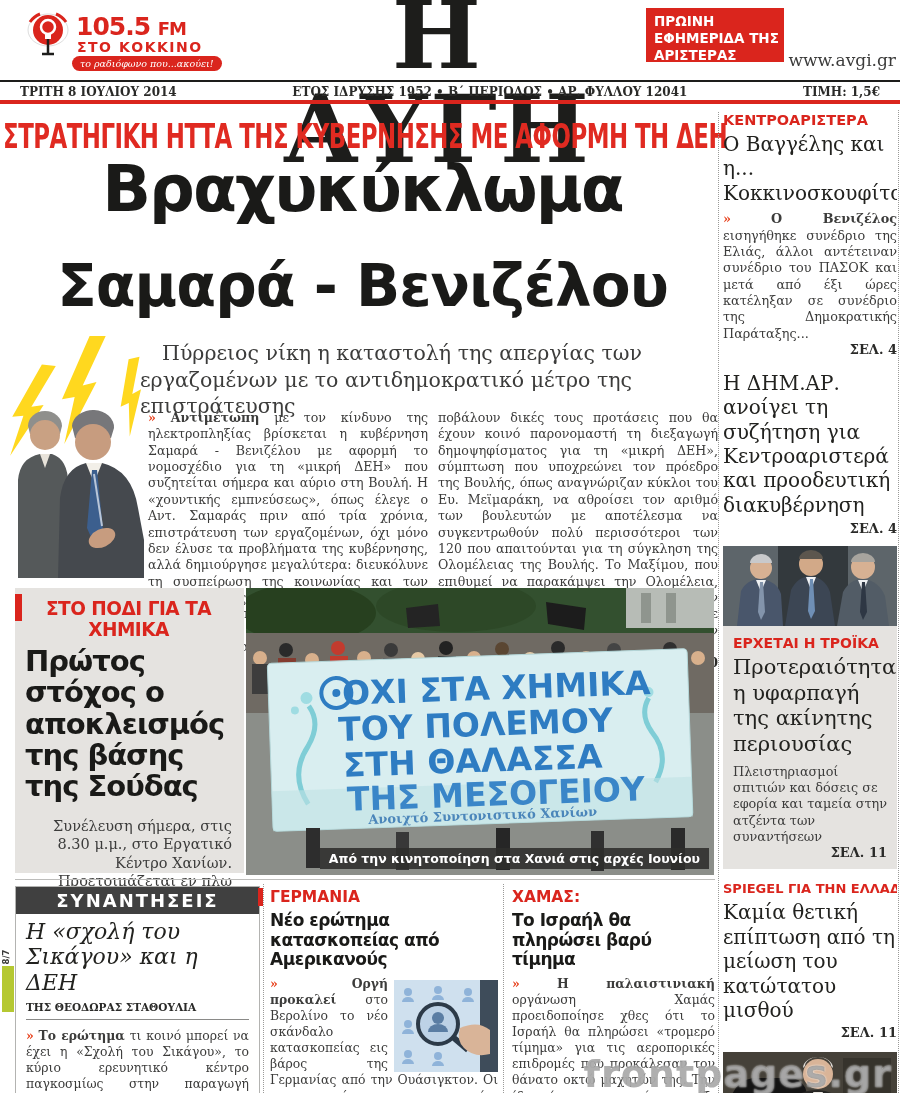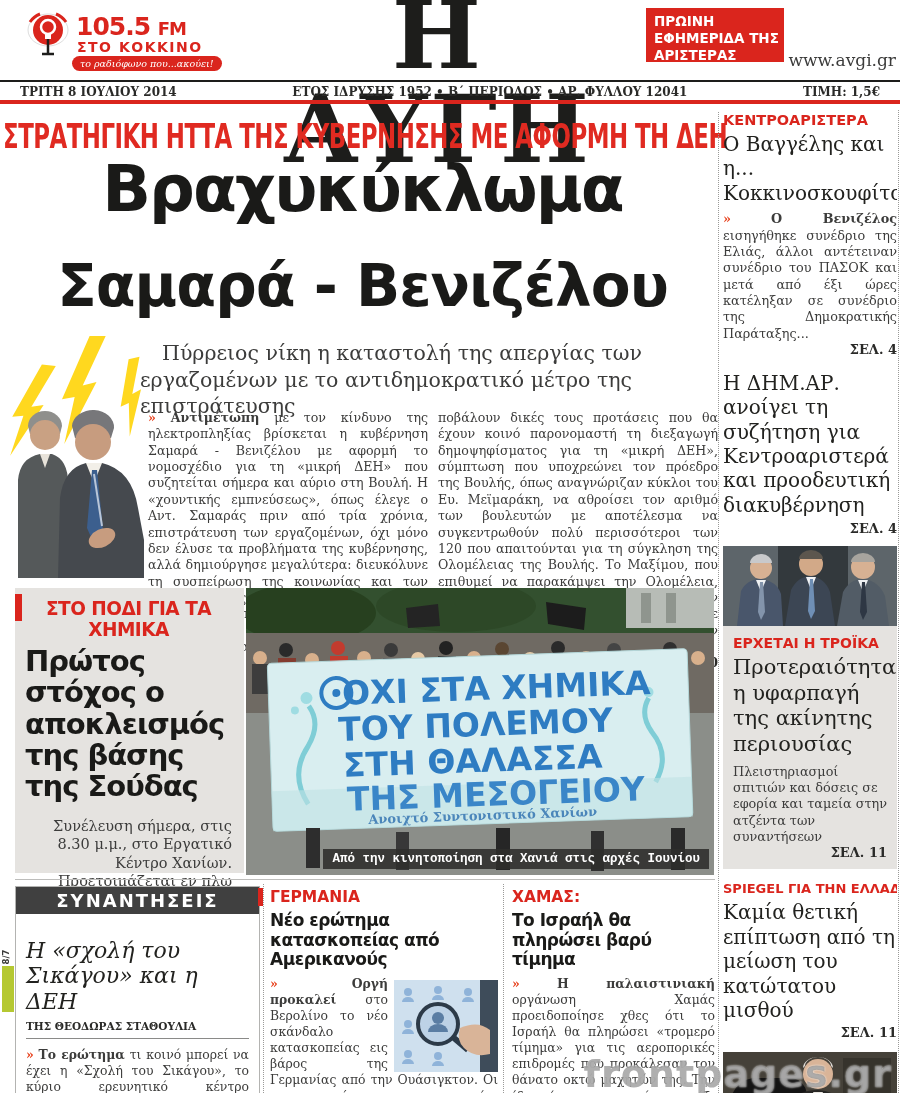--- a/index.html
+++ b/index.html
@@ -48,39 +48,39 @@
   .chem-corner{position:absolute;left:0;top:6px;width:7px;height:27px;background:#da251d;}
   .chem-kicker{text-align:center;font-weight:bold;font-size:18.5px;color:#da251d;letter-spacing:-0.5px;}
   .chem-head{margin-top:6px;text-align:left;font-weight:bold;font-size:29px;line-height:1.08;
              letter-spacing:-1px;color:#1a1a18;}
   .chem-body{margin-top:14px;text-align:right;font-family:"DejaVu Serif",serif;font-size:14.5px;
              line-height:1.28;color:#3c3c3b;}
   .chem-ref{margin-top:4px;}
 
   .protest{position:absolute;left:246px;top:588px;width:468px;height:287px;overflow:hidden;}
   .caption-bar{position:absolute;right:5px;bottom:6px;background:rgba(45,45,43,0.88);color:#fff;
-               font-weight:bold;font-size:12.5px;padding:3px 9px;font-family:Liberation Mono, monospace;}
+               font-weight:bold;font-size:12.5px;padding:3px 9px;}
 
   
   .sidebar{position:absolute;left:723px;top:112px;width:174px;height:981px;overflow:hidden;}
   .sb-kicker{font-weight:bold;font-size:14.5px;color:#da251d;white-space:nowrap;}
   .sb-head{font-family:"DejaVu Serif",serif;font-size:20px;line-height:1.22;color:#22221f;margin-top:4px;}
   .sb-body{font-family:"DejaVu Serif",serif;font-size:12.8px;line-height:1.28;color:#3c3c3b;
            text-align:justify;margin-top:6px;}
   .sb-panel{background:#e5e3e0;padding:9px 10px;box-sizing:border-box;}
   .dotted-v{position:absolute;top:112px;bottom:0;border-left:1px dotted #9a9a98;}
 
   
   .band-rule{position:absolute;left:15px;top:879px;width:700px;height:1px;background:#bdbdbb;}
   .box1{position:absolute;left:15px;top:886px;width:245px;height:230px;border:1px solid #b3b3b1;
         background:#fff;box-sizing:border-box;}
   .box1-header{background:#404040;color:#fff;text-align:center;font-weight:bold;font-size:18px;
                letter-spacing:2px;padding:3px 0;}
   .box1-head{font-family:"DejaVu Serif",serif;font-style:italic;font-size:22px;line-height:1.15;
-             color:#22221f;padding:24px 10px 6px 10px;}
+             color:#22221f;padding:5px 10px 6px 10px;}
   .box1-byline{margin:0 10px;font-family:"DejaVu Serif",serif;font-weight:bold;font-size:10.5px;
                color:#2a2a28;border-bottom:1px solid #8a8a88;padding-bottom:6px;}
   .box1-body{padding:8px 10px 0 10px;font-family:"DejaVu Serif",serif;font-size:12.4px;line-height:1.3;
              color:#3c3c3b;text-align:justify;}
   .bcol{position:absolute;top:888px;}
   .bcol2{left:270px;width:228px;}
   .bcol3{left:512px;width:203px;}
   .b-kicker{font-weight:bold;font-size:15.5px;color:#da251d;}
   .b-kicker.barred{border-left:5px solid #da251d;padding-left:7px;margin-left:-12px;}
   .b-head{font-weight:bold;font-size:17px;line-height:1.15;color:#1a1a18;margin-top:5px;letter-spacing:-0.5px;}

